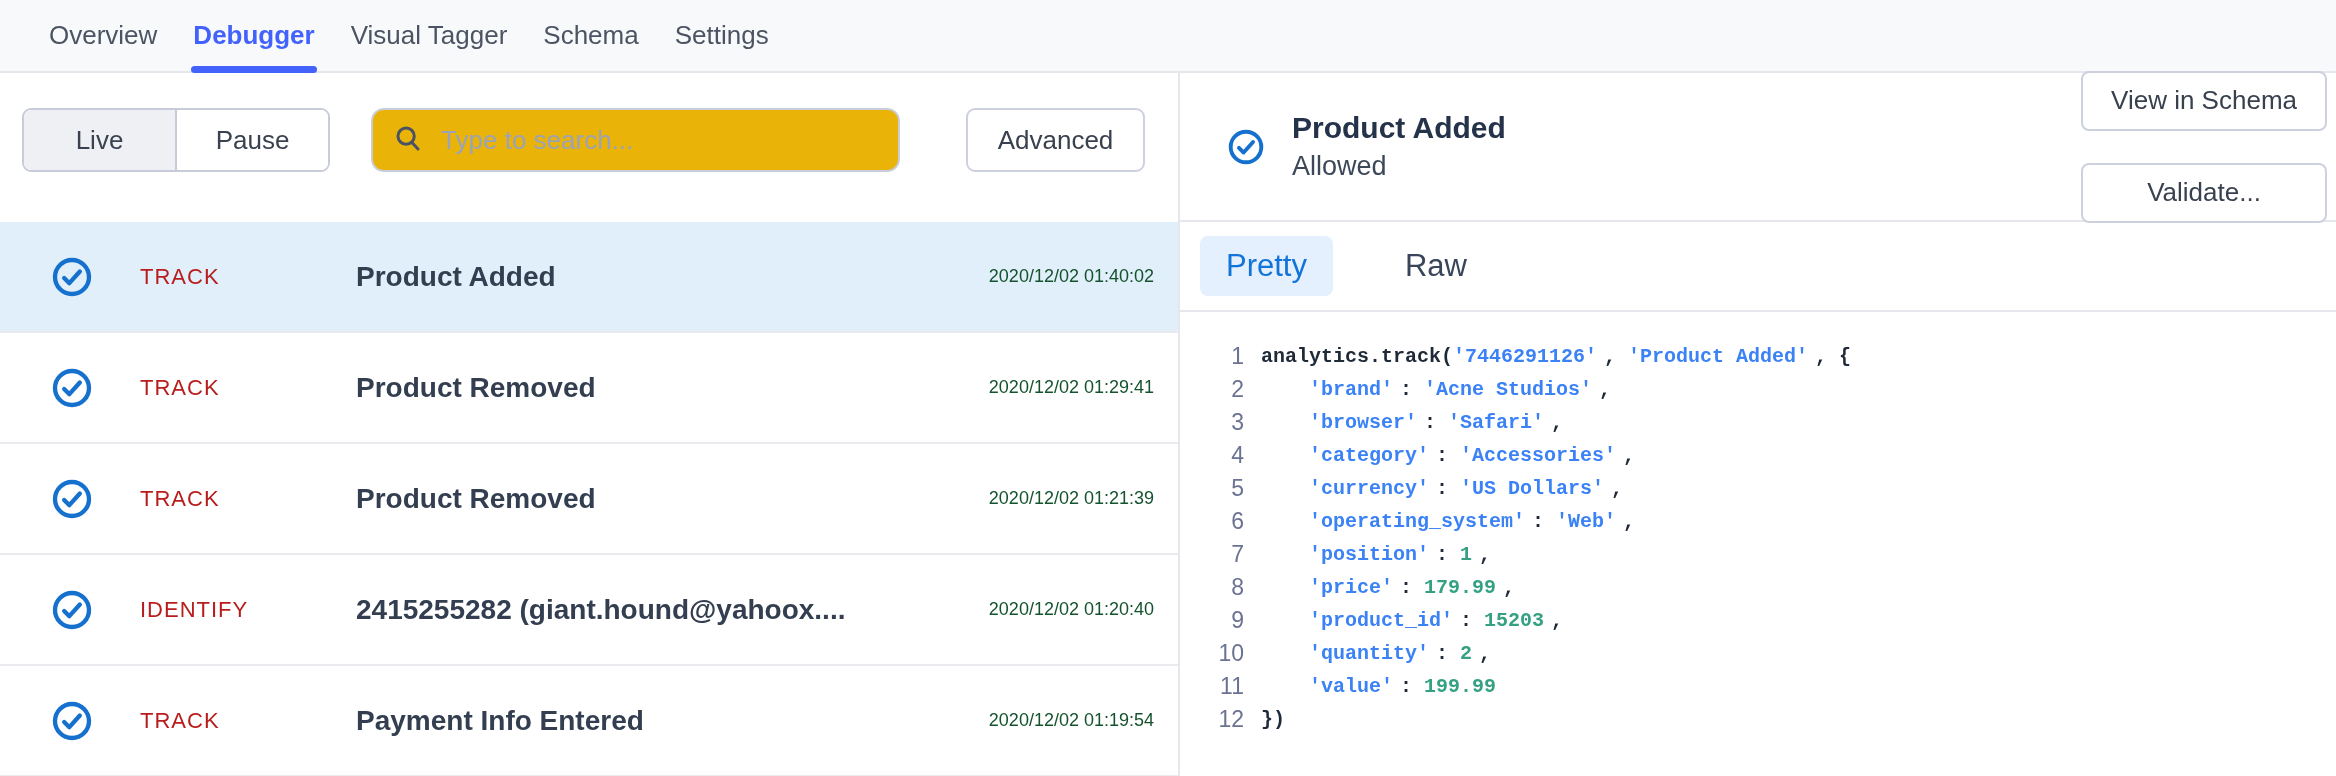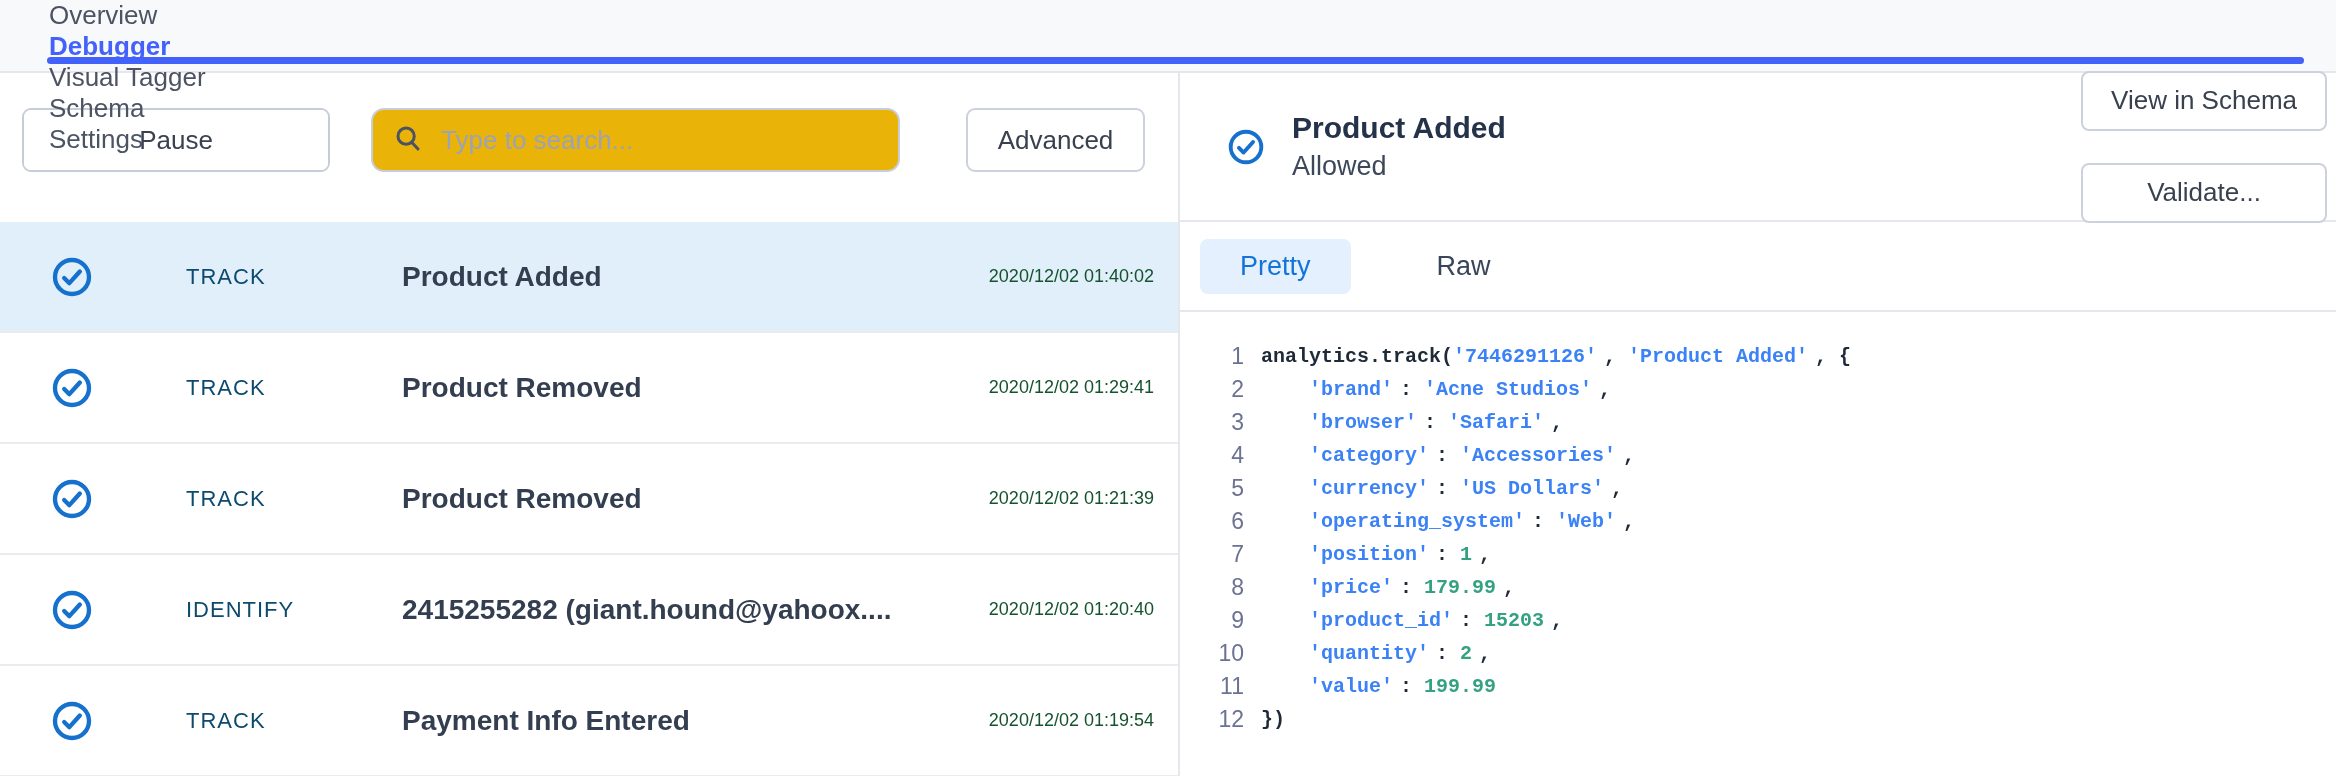--- a/index.html
+++ b/index.html
@@ -1,21 +1,21 @@
 <!DOCTYPE html>
 <html><head>
 <meta charset="utf-8">
 <style>
   * { box-sizing: border-box; margin: 0; padding: 0; }
   html,body { width: 2336px; height: 776px; }
   body { font-family: "Liberation Sans", sans-serif; background: #ffffff; overflow: hidden; }
   .app { position: relative; width: 2336px; height: 776px; background: #ffffff; }
 
   
-  .topnav { height: 73px; background: #f8f9fb; border-bottom: 2px solid #e4e7ec; display: flex; align-items: stretch; padding-left: 47px; flex-direction: column; }
+  .topnav { height: 73px; background: #f8f9fb; border-bottom: 2px solid #e4e7ec; display: flex; align-items: stretch; padding-left: 47px; }
   .navtab { position: relative; display: flex; align-items: center; margin-right: 32px; padding: 0 2px; font-size: 26px; color: #4c5464; cursor: pointer; }
   .navtab.active { color: #4262fb; font-weight: bold; }
   .navtab.active::after { content:""; position: absolute; left: 0; right: 0; bottom: -2px; height: 7px; border-radius: 4px; background: #4262fb; }
 
   .main { display: flex; height: 703px; }
   .left { width: 1178px; background: #fff; }
   .vdivider { width: 2px; background: #e5e7ec; }
   .right { flex: 1; background: #fff; }
 
   
@@ -30,37 +30,37 @@
   .search input::placeholder { color: #9aa3b8; }
   .btn { border: 2px solid #ccd1dd; border-radius: 9px; background: #fff; font-family: "Liberation Sans", sans-serif; font-size: 26px; color: #39414f; cursor: pointer; }
   .advanced { width: 183px; margin-left: 66px; }
 
   
   .event-list { margin-top: 50px; }
   .row { display: flex; align-items: center; height: 111px; padding: 0 24px 0 52px; border-bottom: 2px solid #e9ebef; background: #fff; cursor: pointer; }
   .row.selected { background: #e1effa; }
   .check { width: 40px; height: 40px; color: #1571cd; flex: 0 0 auto; }
   .check svg { width: 40px; height: 40px; display: block; }
-  .etype { margin-left: 94px; width: 216px; font-size: 22px; letter-spacing: 1px; color: #0c4a6e; flex: 0 0 auto; }
+  .etype { margin-left: 48px; width: 216px; font-size: 22px; letter-spacing: 1px; color: #b91c1c; flex: 0 0 auto; }
   .ename { flex: 1; font-size: 28px; font-weight: bold; color: #333e50; white-space: nowrap; overflow: hidden; }
   .etime { font-size: 18px; color: #14532d; white-space: nowrap; }
 
   
   .dheader { height: 147px; display: flex; align-items: center; padding: 0 9px 0 48px; }
   .dcheck { width: 36px; height: 36px; color: #1571cd; flex: 0 0 auto; }
   .dcheck svg { width: 36px; height: 36px; display: block; }
   .dtitles { margin-left: 28px; }
   .dtitle { font-size: 30px; font-weight: bold; color: #24324a; }
   .dstatus { font-size: 27px; color: #3c4859; margin-top: 6px; }
   .dbuttons { margin-left: auto; display: flex; gap: 32px; flex-direction: column; }
   .dbuttons .btn { height: 60px; padding: 0 28px; border-radius: 8px; }
   .hdivider { height: 2px; background: #e5e7ec; }
 
   .tabs { height: 88px; display: flex; align-items: center; padding-left: 20px; gap: 46px; }
-  .dtab { font-size: 27px; color: #39455a; padding: 12px 40px; border-radius: 8px; cursor: pointer; }
+  .dtab { font-size: 31px; color: #39455a; padding: 12px 26px; border-radius: 8px; cursor: pointer; }
   .dtab.active { color: #1273d8; background: #e4f0fd; }
 
   .code { padding-top: 28px; }
   .cline { display: flex; line-height: 33px; }
   .lnum { width: 64px; text-align: right; font-size: 23px; color: #6b7292; flex: 0 0 auto; }
   .ltext { margin-left: 10px; font-family: "Liberation Mono", monospace; font-weight: bold; font-size: 20px; white-space: pre; }
   .tk-p { color: #1f2a38; margin-left: 7px; }
   .tk-s { color: #3b82f6; }
   .tk-n { color: #35a183; }
 </style>
@@ -75,20 +75,21 @@
       <div class="navtab">Visual Tagger</div>
       <div class="navtab">Schema</div>
       <div class="navtab">Settings</div>
     </nav>
 
   <div class="main">
 
     <section class="left">
       <div class="controls">
         <div class="segmented">
+          <button class="seg sel">Live</button>
           <button class="seg">Pause</button>
         </div>
         <div class="search">
           <span>
             <svg width="30" height="30" viewBox="0 0 24 24" fill="none" stroke="#4a5264" stroke-width="2.4" stroke-linecap="round">
               <circle cx="10.5" cy="10.5" r="6.5"></circle>
               <line x1="15.3" y1="15.8" x2="20" y2="20.8"></line>
             </svg>
           </span>
           <input type="text" placeholder="Type to search..." style="">

